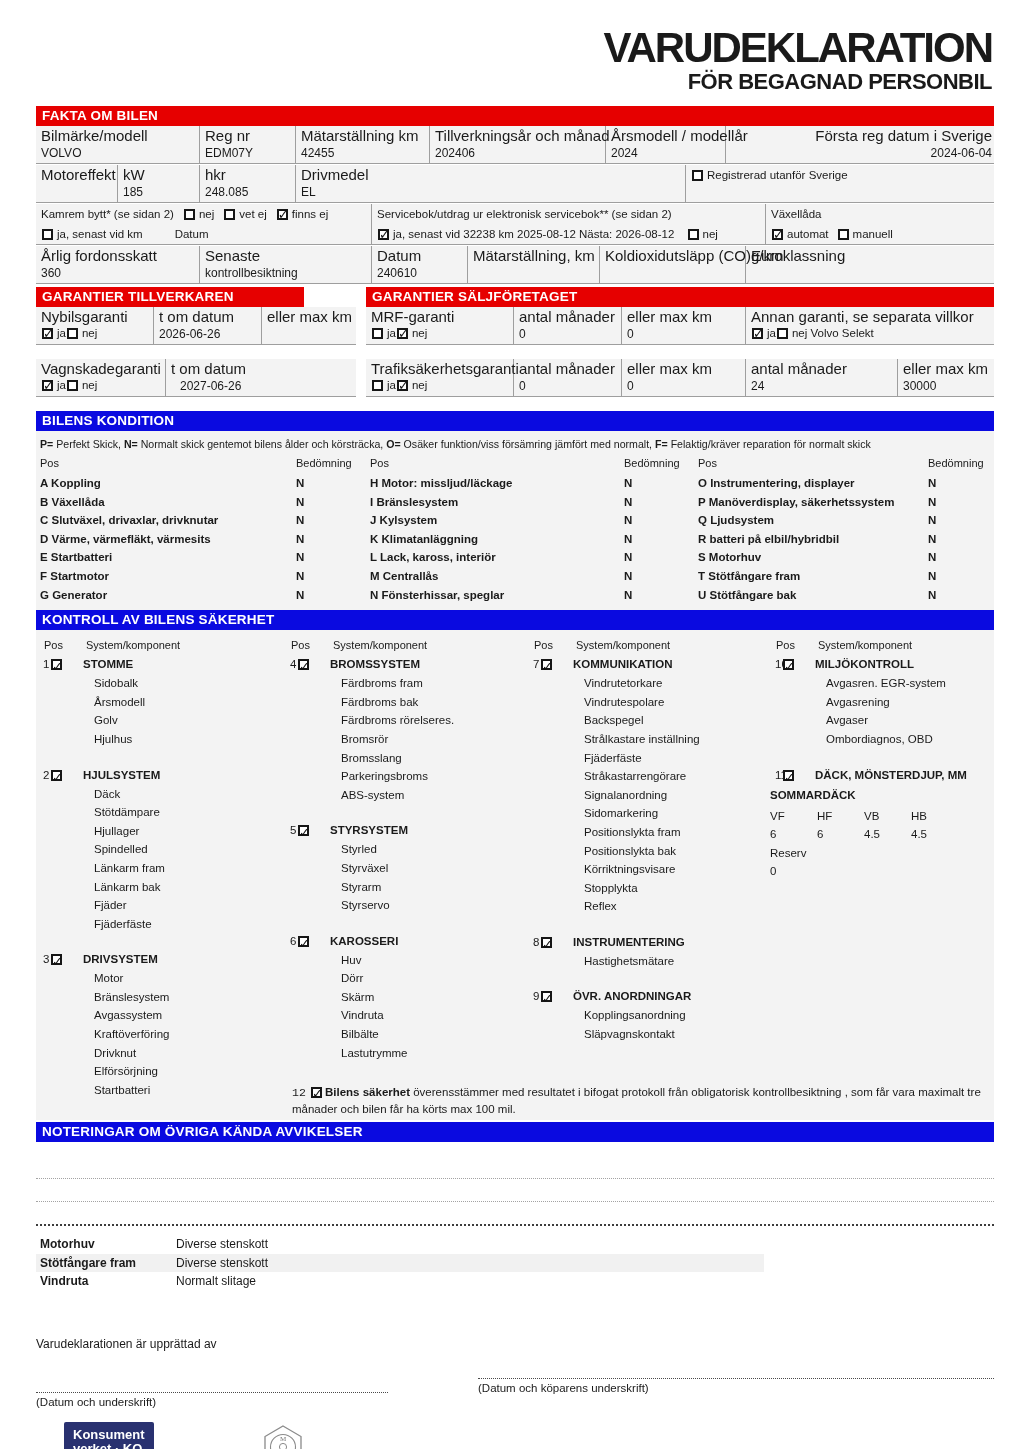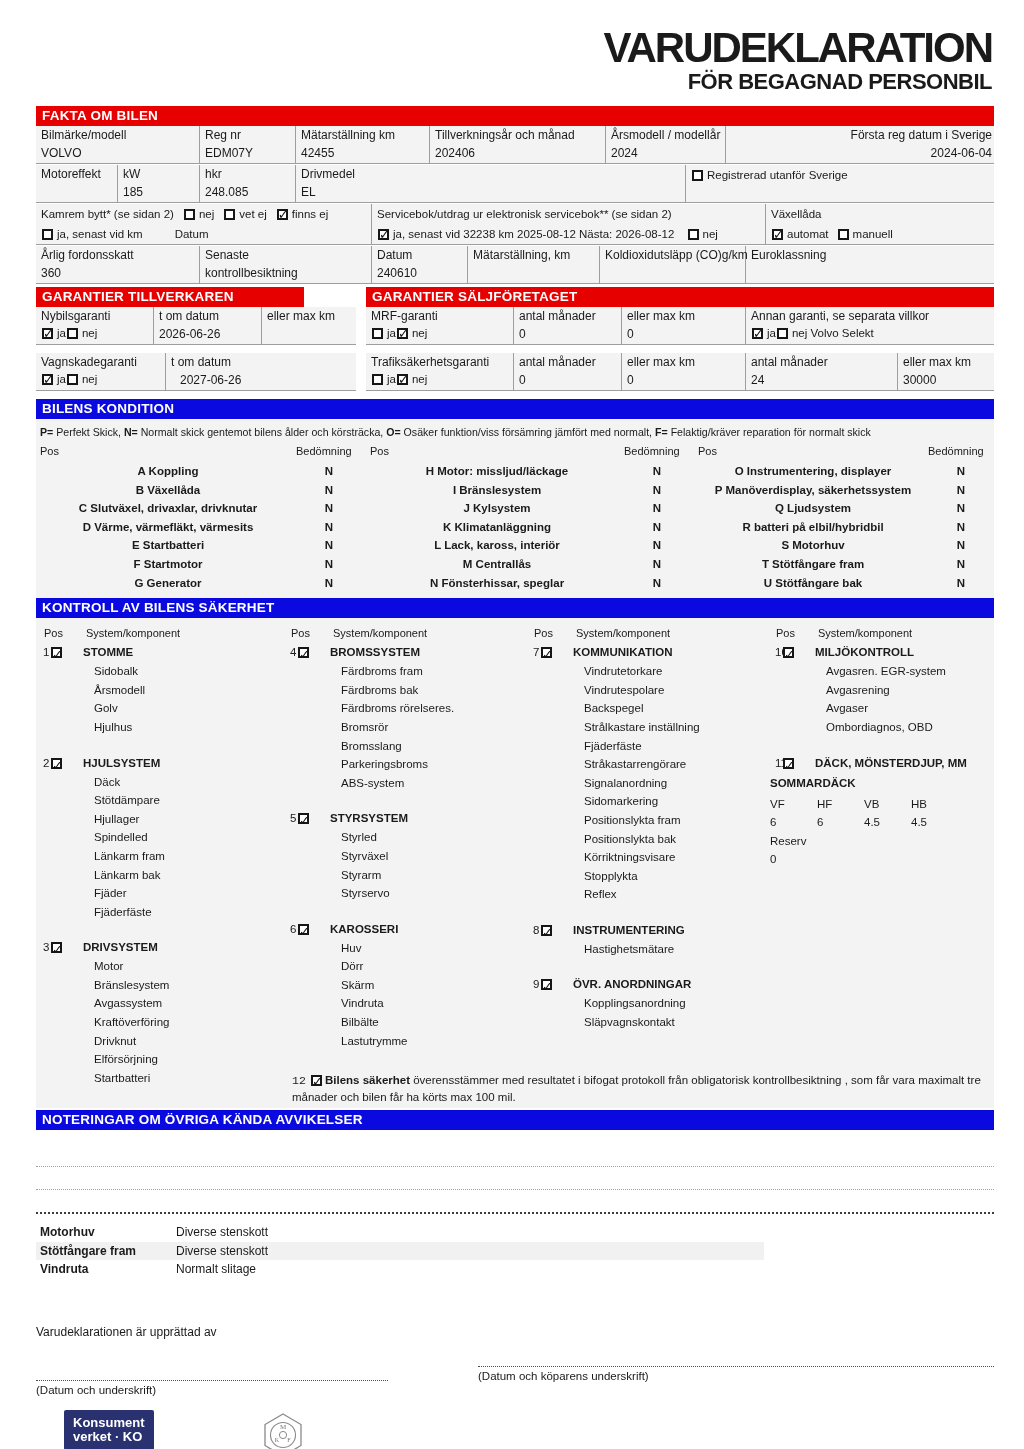--- a/index.html
+++ b/index.html
@@ -16,21 +16,21 @@
   .title-main{font-size:42px;font-weight:700;letter-spacing:-2px;line-height:44px;}
   .title-sub{font-size:22px;font-weight:700;letter-spacing:-0.5px;line-height:24px;}
   
   .bar{height:20px;line-height:20px;color:#fff;font-weight:700;font-size:13.5px;padding-left:6px;letter-spacing:.2px;}
   .bar.red{background:var(--red);}
   .bar.blue{background:var(--blue);}
   
   .frow{display:flex;background:var(--cell);border-bottom:1px solid var(--line);margin-bottom:1px;}
   .fcell{border-right:1px solid var(--line);}
   .fcell:last-child{border-right:none;}
-  .flabel{font-size:12px;line-height:13px;padding:3px 2px 0 5px;white-space:nowrap;}
+  .flabel{font-size:15px;line-height:13px;padding:3px 2px 0 5px;white-space:nowrap;}
   .fvalue{font-size:12px;line-height:15px;min-height:17px;padding:4px 2px 2px 5px;white-space:nowrap;}
   .fr1 > div:nth-of-type(1){width:164px;} .fr1 > div:nth-of-type(2){width:96px;}
   .fr1 > div:nth-of-type(3){width:134px;} .fr1 > div:nth-of-type(4){width:176px;}
   .fr1 > div:nth-of-type(5){width:120px;} .fr1 > div:nth-of-type(6){flex:1;text-align:right;}
   .fr2 > div:nth-of-type(1){width:82px;} .fr2 > div:nth-of-type(2){width:82px;}
   .fr2 > div:nth-of-type(3){width:96px;} .fr2 > div:nth-of-type(4){width:390px;border-right:1px solid var(--line);}
   .fr2 > div:nth-of-type(5){flex:1;}
   .fr3 > div:nth-of-type(1){width:336px;} .fr3 > div:nth-of-type(2){width:394px;} .fr3 > div:nth-of-type(3){flex:1;}
   .fr4 > div:nth-of-type(1){width:164px;} .fr4 > div:nth-of-type(2){width:172px;}
   .fr4 > div:nth-of-type(3){width:96px;} .fr4 > div:nth-of-type(4){width:132px;}
@@ -38,39 +38,39 @@
   .cline{font-size:11.5px;line-height:15px;padding:3px 2px 2px 5px;white-space:nowrap;}
   
   .cb{display:inline-block;width:11px;height:11px;border:2px solid #161616;background:#fff;position:relative;vertical-align:-2px;margin:0 4px 0 1px;}
   .cb.checked::after{content:"✓";position:absolute;left:-1px;top:-4px;font-size:13px;font-weight:700;color:#111;}
   .opt{margin-left:9px;}
   
   .gwrap{display:flex;margin-top:3px;}
   .gleft{width:320px;margin-right:10px;}
   .gright{flex:1;}
   .gleft .bar{width:268px;}
-  .grow{display:flex;background:var(--cell);border-bottom:1px solid var(--line);margin-bottom:8px;min-height:38px;}
+  .grow{display:flex;background:var(--cell);border-bottom:1px solid var(--line);margin-bottom:14px;min-height:38px;}
   .gcell{border-right:1px solid var(--line);}
   .gcell:last-child{border-right:none;}
   .gl1 > div:nth-of-type(1){width:118px;} .gl1 > div:nth-of-type(2){width:108px;} .gl1 > div:nth-of-type(3){flex:1;}
   .gl2 > div:nth-of-type(1){width:130px;} .gl2 > div:nth-of-type(2){flex:1;}
   .gr1 > div:nth-of-type(1){width:148px;} .gr1 > div:nth-of-type(2){width:108px;}
   .gr1 > div:nth-of-type(3){width:124px;} .gr1 > div:nth-of-type(4){flex:1;}
   .gr2 > div:nth-of-type(1){width:148px;} .gr2 > div:nth-of-type(2){width:108px;}
   .gr2 > div:nth-of-type(3){width:124px;} .gr2 > div:nth-of-type(4){width:152px;} .gr2 > div:nth-of-type(5){flex:1;}
   
   .kondwrap{background:var(--cell);padding:4px 0 6px 0;}
   .legend{font-size:10.6px;line-height:15px;padding:2px 0 3px 4px;white-space:nowrap;}
   .legend b{font-weight:700;}
   .kcols{display:flex;padding-left:4px;}
   .kcol1{width:322px;} .kcol2{width:320px;margin-left:8px;} .kcol3{flex:1;margin-left:8px;}
   .khead{display:flex;font-size:11px;line-height:17px;margin-bottom:2px;}
   .kh-pos{flex:1;}
   .kh-bed{width:66px;}
-  .krow{display:flex;font-size:11.5px;font-weight:700;line-height:18.6px;text-align:center;}
+  .krow{display:flex;font-size:11.5px;font-weight:700;line-height:18.6px;}
   .k-label{flex:1;white-space:nowrap;}
   .k-grade{width:66px;}
   
   .kontwrap{background:var(--cell);padding:6px 0 2px 0;margin-bottom:2px;}
   .kontcols{display:flex;}
   .kc1{width:247px;} .kc2{width:243px;} .kc3{width:242px;} .kc4{flex:1;}
   .kh2{font-size:11px;line-height:18px;margin-bottom:1px;}
   .kh2-pos{display:inline-block;width:50px;padding-left:8px;}
   .kgroup{margin-bottom:17px;}
   .kg-head{font-size:11.5px;line-height:19px;white-space:nowrap;}

